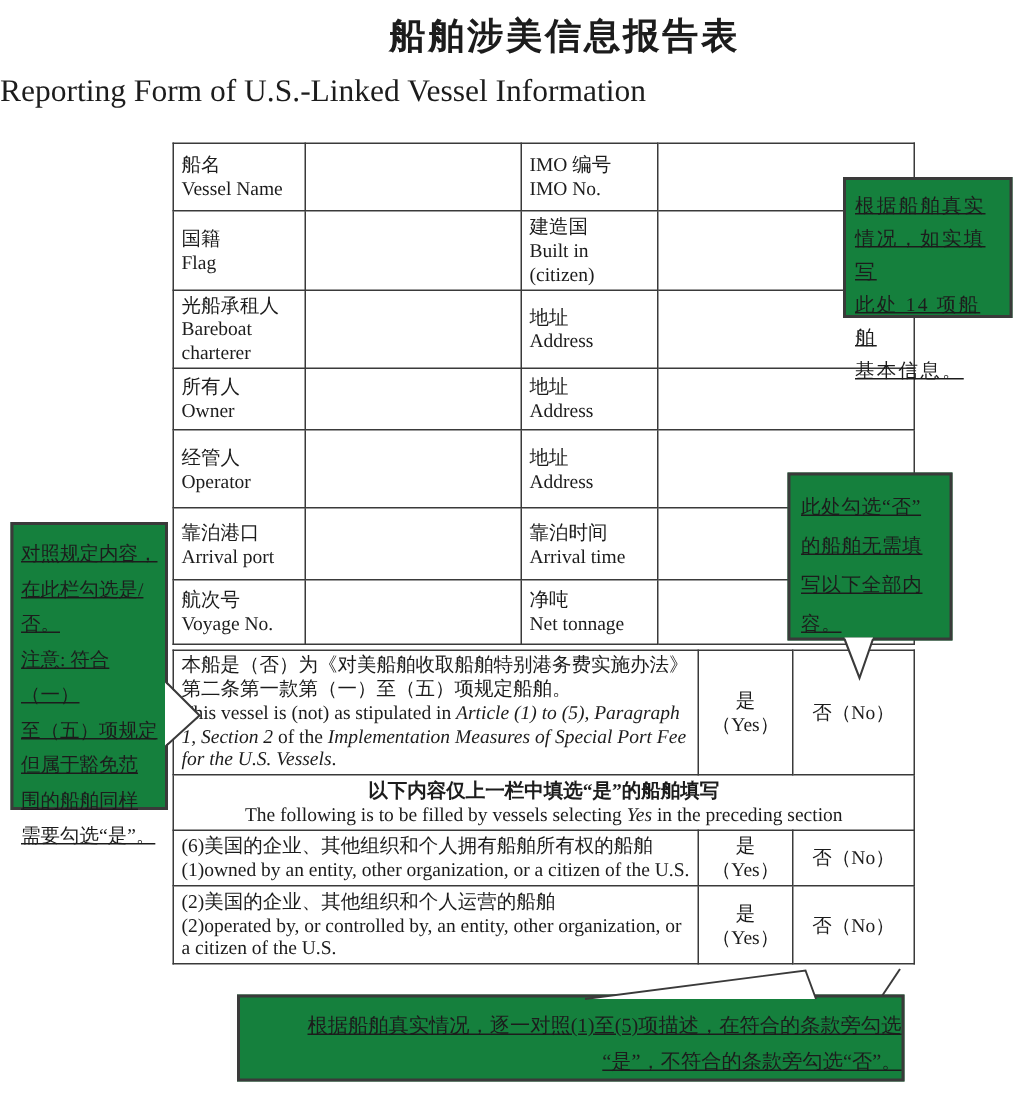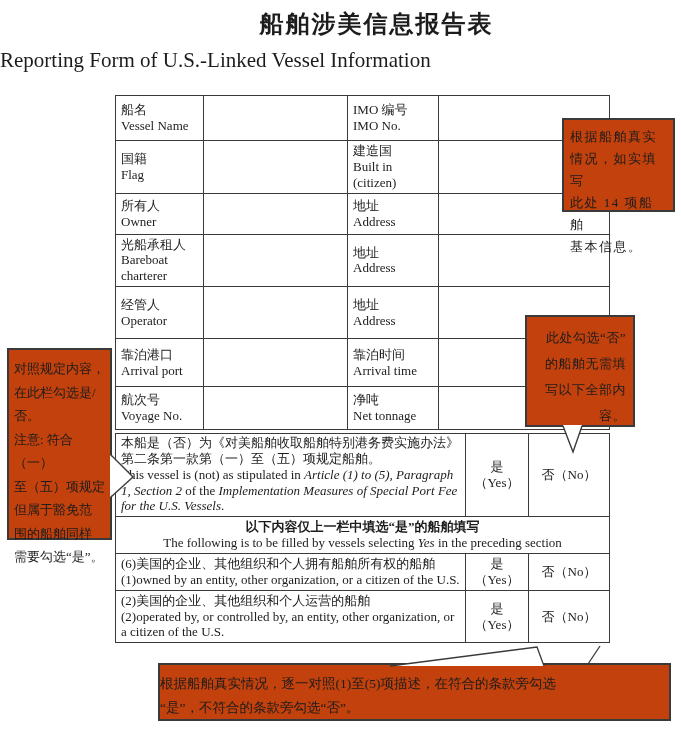--- a/index.html
+++ b/index.html
@@ -13,31 +13,31 @@
         font-size:13px;line-height:1.22;}
   td{border:1px solid #3a3a3a;padding:2px 5px;vertical-align:middle;
      overflow:hidden;background:#fff;margin-left:30px;}
   .t1{top:95px;width:494px;}
   .t2{top:433px;width:494px;}
   .zh{font-size:13px;}
   .en{font-size:13px;}
   .center{text-align:center;}
   .yesno{text-align:center;font-size:13px;}
   .stip-en i, .sect-en i{font-style:italic;}
-  .callout{position:absolute;background:#c2410c;border:2px solid #3a3a3a;
+  .callout{position:absolute;background:#15803d;border:2px solid #3a3a3a;
            box-sizing:border-box;white-space:pre-line;z-index:5;
-           font-size:13px;color:#1c1c1c;}
+           font-size:13px;color:#1c1c1c;text-decoration:underline;}
   .co-a{left:562px;top:118px;width:113px;height:94px;padding:6px 6px;
         line-height:22px;letter-spacing:1.5px;}
   .co-b{left:525px;top:315px;width:110px;height:112px;padding:8px 7px;
-        line-height:26px;letter-spacing:0.5px;text-align:right;}
+        line-height:26px;letter-spacing:0.5px;}
   .co-c{left:7px;top:348px;width:105px;height:192px;padding:7px 5px;
         line-height:23.5px;}
-  .co-d{left:158px;top:663px;width:513px;height:58px;padding:7px 0;
-        line-height:24px;box-sizing:border-box;font-size:13.5px;}
+  .co-d{left:158px;top:663px;width:445px;height:58px;padding:7px 0;
+        line-height:24px;box-sizing:border-box;font-size:13.5px;text-align:right;}
   .tails{position:absolute;left:0;top:0;z-index:6;pointer-events:none;}
 </style>
 </head>
 <body>
 
 <div class="page">
 
   <div class="title">船舶涉美信息报告表</div>
   <div class="subtitle">Reporting Form of U.S.-Linked Vessel Information</div>
 
@@ -66,36 +66,36 @@
             <div class="zh">国籍</div>
             <div class="en">Flag</div>
           </td>
       <td></td>
       <td>
             <div class="zh">建造国</div>
             <div class="en">Built in (citizen)</div>
           </td>
       <td></td>
     </tr>
+    <tr style="height:52px">
+      <td>
+            <div class="zh">光船承租人</div>
+            <div class="en">Bareboat charterer</div>
+          </td>
+      <td></td>
+      <td>
+            <div class="zh">地址</div>
+            <div class="en">Address</div>
+          </td>
+      <td></td>
+    </tr>
     <tr style="height:41px">
       <td>
             <div class="zh">所有人</div>
             <div class="en">Owner</div>
-          </td>
-      <td></td>
-      <td>
-            <div class="zh">地址</div>
-            <div class="en">Address</div>
-          </td>
-      <td></td>
-    </tr>
-    <tr style="height:52px">
-      <td>
-            <div class="zh">光船承租人</div>
-            <div class="en">Bareboat charterer</div>
           </td>
       <td></td>
       <td>
             <div class="zh">地址</div>
             <div class="en">Address</div>
           </td>
       <td></td>
     </tr>
     <tr style="height:52px">
       <td>

